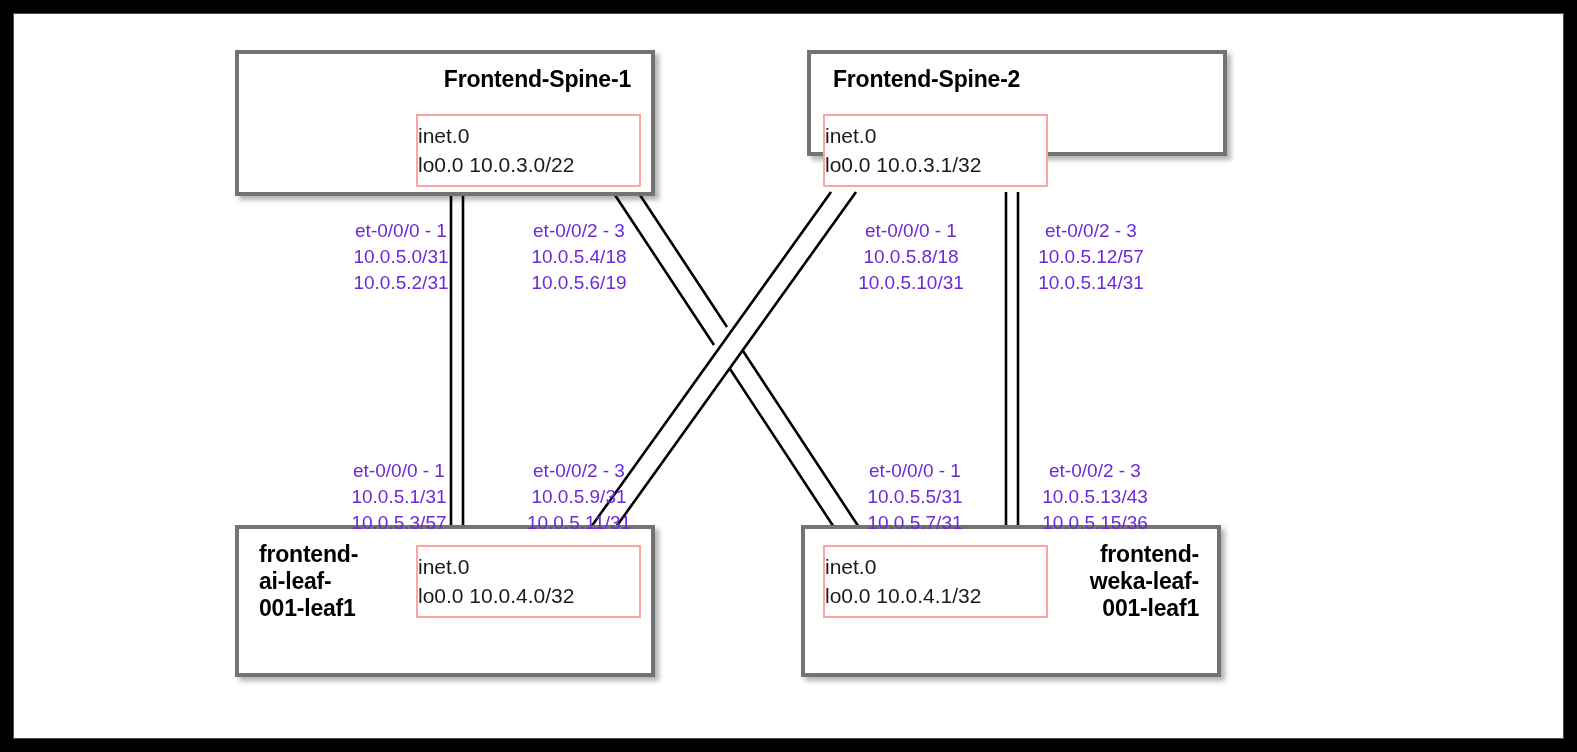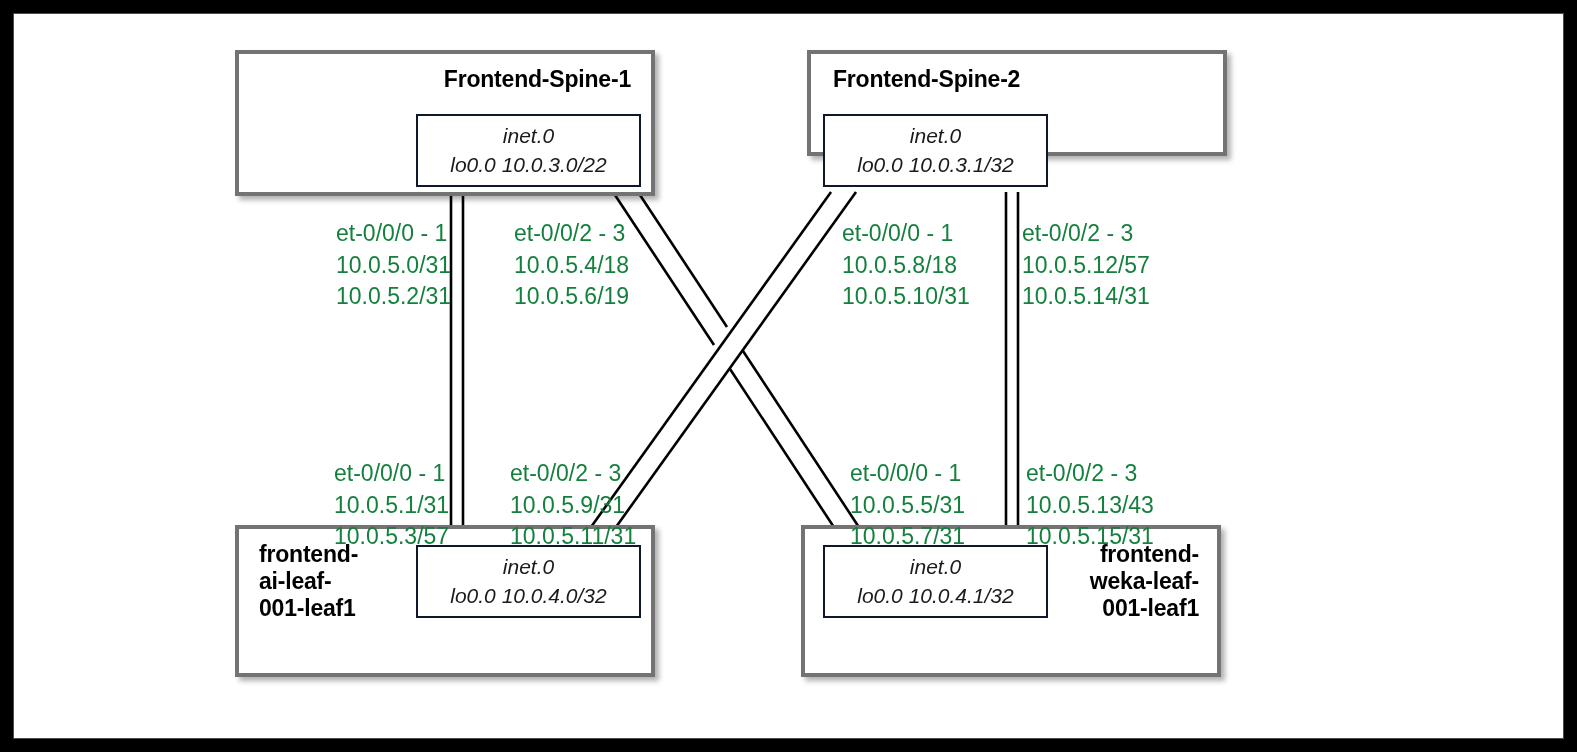--- a/index.html
+++ b/index.html
@@ -52,42 +52,41 @@
   }
   .title-spine1 { right: 20px;  top: 12px;  text-align: right; }
   .title-spine2 { left: 22px;   top: 12px;  text-align: left;  }
   .title-leaf1  { left: 20px;   top: 12px;  text-align: left;  width: 150px; }
   .title-leaf2  { right: 18px;  top: 12px;  text-align: right; width: 160px; }
 
   
   .rib {
     position: absolute;
     background: #ffffff;
-    border: 2px solid #0f172a;
+    border: 2px solid #fca5a5;
     box-sizing: border-box;
     display: flex;
     flex-direction: column;
-    align-items: center;
     justify-content: center;
     z-index: 7;
-    font-style: italic;
   }
   .rib-line {
     font-size: 21px;
     color: #1a1a1a;
     line-height: 1.35;
     white-space: nowrap;
   }
 
   
   .linklabel {
     position: absolute;
-    font-size: 23px;
-    color: #15803d;
+    font-size: 19px;
+    color: #6d28d9;
     line-height: 1.38;
+    text-align: center;
     white-space: nowrap;
     z-index: 6;
   }
   .linklabel .ifc { display: block; }
   .linklabel .net { display: block; }
 
   
   #links {
     position: absolute;
     left: 0; top: 0;
@@ -177,21 +176,21 @@
 
     <div class="linklabel" style="left:836px; top:444px; width:130px;">
       <span class="ifc">et-0/0/0 - 1</span>
       <span class="net">10.0.5.5/31</span>
       <span class="net">10.0.5.7/31</span>
     </div>
 
     <div class="linklabel" style="left:1012px; top:444px; width:138px;">
       <span class="ifc">et-0/0/2 - 3</span>
       <span class="net">10.0.5.13/43</span>
-      <span class="net">10.0.5.15/31</span>
+      <span class="net">10.0.5.15/36</span>
     </div>
 
     <div class="device" style="left:221px; top:511px; width:420px; height:152px;">
       <div class="device-title title-leaf1">frontend-
 ai-leaf-
 001-leaf1</div>
     </div>
     <div class="rib" style="left:402px; top:531px; width:225px; height:73px;">
       <span class="rib-line">inet.0</span>
       <span class="rib-line">lo0.0  10.0.4.0/32</span>

